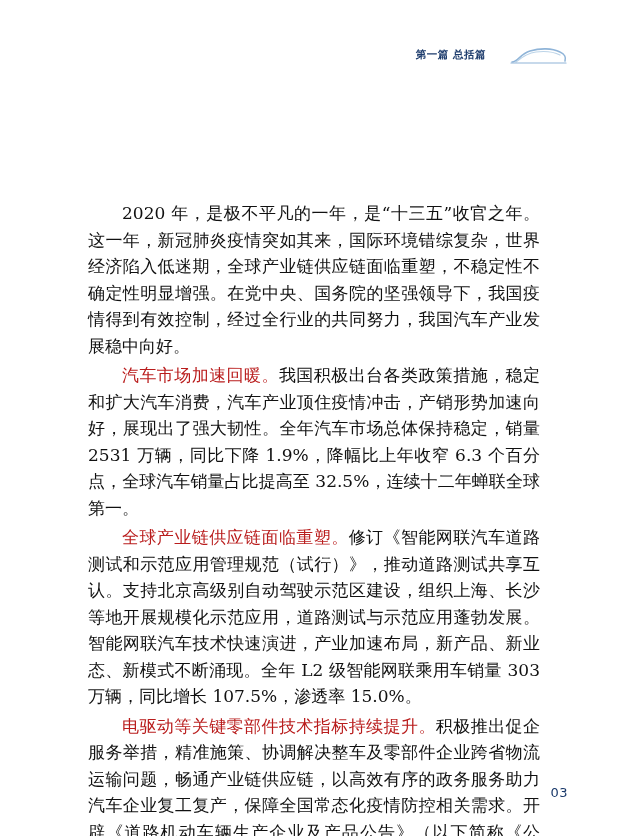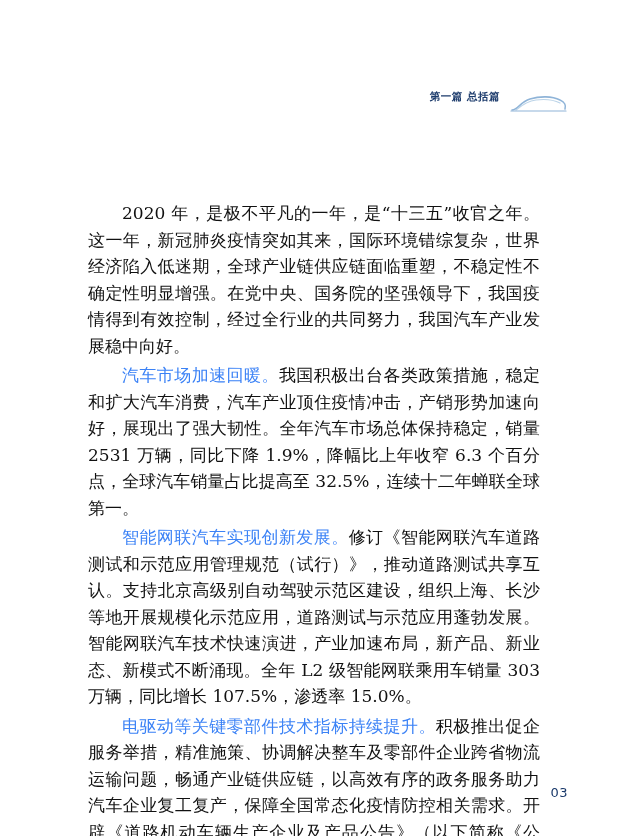--- a/index.html
+++ b/index.html
@@ -21,22 +21,22 @@
     height: 836px;
     box-sizing: border-box;
   }
 
   
   .header {
     position: absolute;
     top: 42px;
     right: 52px;
     display: flex;
-    gap: 10px;
-    margin-top: 48px;
+    align-items: center;
+    gap: 24px;
   }
   .header-text {
     font-size: 10.5px;
     font-weight: bold;
     color: #1b3a6b;
     letter-spacing: 0.5px;
     white-space: nowrap;
     font-family: "DejaVu Sans", "Liberation Sans", sans-serif;
   }
   .header-mark {
@@ -59,21 +59,21 @@
     margin: 0 0 3px 0;
     font-size: 17px;
     line-height: 26.5px;
     text-align: justify;
     text-justify: inter-ideograph;
     text-indent: 2em;
     color: #111111;
     font-family: "DejaVu Serif", "Liberation Serif", serif;
   }
   p.para .lead {
-    color: #3b82f6;
+    color: #b91c1c;
   }
 
   
   .folio {
     position: absolute;
     right: 52px;
     bottom: 36px;
     font-size: 13px;
     color: #1b3a6b;
     font-family: "DejaVu Sans", "Liberation Sans", sans-serif;
@@ -96,21 +96,21 @@
     </span>
   </div>
 
   <div class="content">
 
     <p class="para"><span>2020 年，是极不平凡的一年，是“十三五”收官之年。这一年，新冠肺炎疫情突如其来，国际环境错综复杂，世界经济陷入低迷期，全球产业链供应链面临重塑，不稳定性不确定性明显增强。在党中央、国务院的坚强领导下，我国疫情得到有效控制，经过全行业的共同努力，我国汽车产业发展稳中向好。</span></p>
 
     <p class="para"><span class="lead">汽车市场加速回暖。</span><span>我国积极出台各类政策措施，稳定和扩大汽车消费，汽车产业顶住疫情冲击，产销形势加速向好，展现出了强大韧性。全年汽车市场总体保持稳定，销量 2531 万辆，同比下降 1.9%，降幅比上年收窄 6.3 个百分点，全球汽车销量占比提高至 32.5%，连续十二年蝉联全球第一。</span></p>
 
 
-    <p class="para"><span class="lead">智能网联汽车实现创新发展。</span><span>修订《智能网联汽车道路测试和示范应用管理规范（试行）》，推动道路测试共享互认。支持北京高级别自动驾驶示范区建设，组织上海、长沙等地开展规模化示范应用，道路测试与示范应用蓬勃发展。智能网联汽车技术快速演进，产业加速布局，新产品、新业态、新模式不断涌现。全年 L2 级智能网联乘用车销量 303 万辆，同比增长 107.5%，渗透率 15.0%。</span></p>
+    <p class="para"><span class="lead">全球产业链供应链面临重塑。</span><span>修订《智能网联汽车道路测试和示范应用管理规范（试行）》，推动道路测试共享互认。支持北京高级别自动驾驶示范区建设，组织上海、长沙等地开展规模化示范应用，道路测试与示范应用蓬勃发展。智能网联汽车技术快速演进，产业加速布局，新产品、新业态、新模式不断涌现。全年 L2 级智能网联乘用车销量 303 万辆，同比增长 107.5%，渗透率 15.0%。</span></p>
 
     <p class="para"><span class="lead">电驱动等关键零部件技术指标持续提升。</span><span>积极推出促企服务举措，精准施策、协调解决整车及零部件企业跨省物流运输问题，畅通产业链供应链，以高效有序的政务服务助力汽车企业复工复产，保障全国常态化疫情防控相关需求。开辟《道路机动车辆生产企业及产品公告》（以下简称《公告》）管理绿色通道，为企业提供自我承诺、研发验证测试结果替代等便企措施。</span></p>
 
   </div>
 
   <div class="folio">03</div>
 
 </div>
 
 </body></html>

